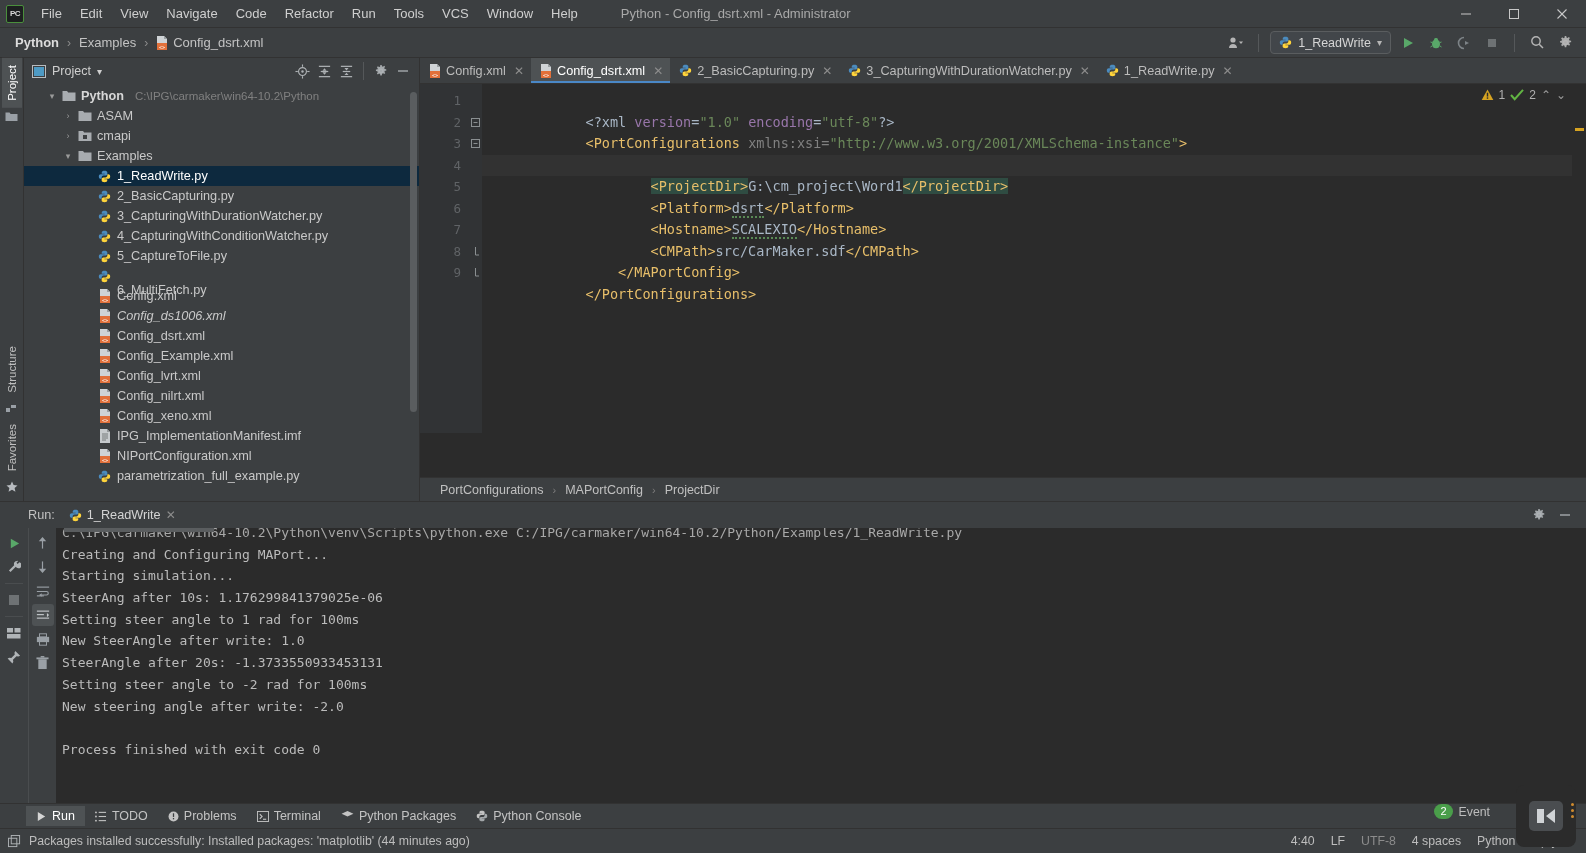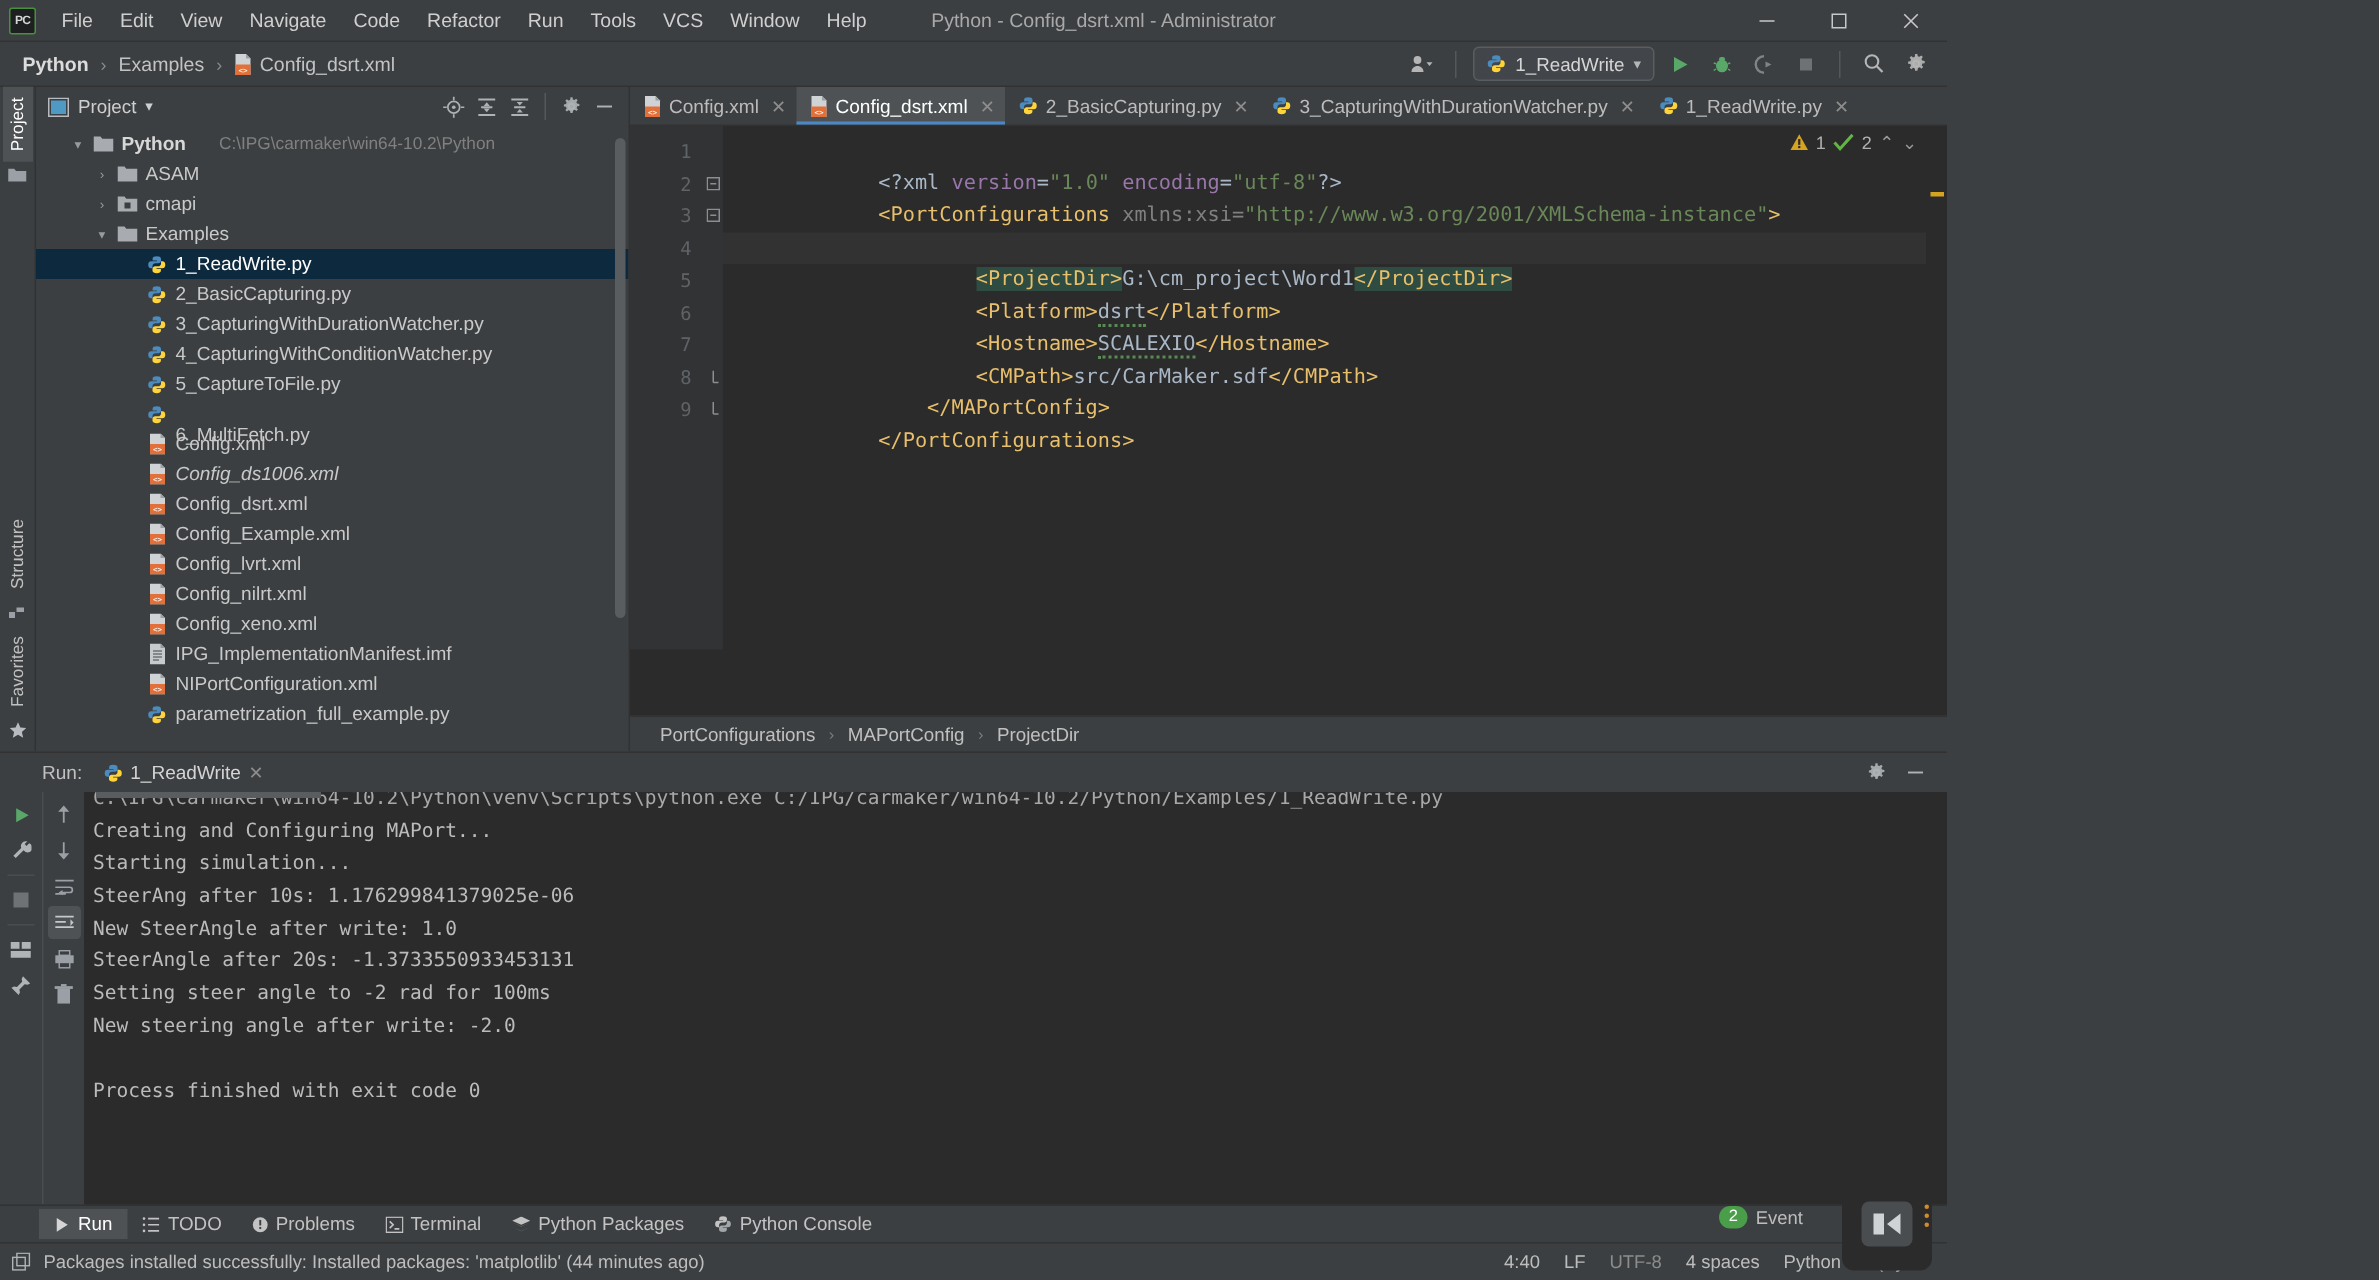--- a/index.html
+++ b/index.html
@@ -2,21 +2,21 @@
 <html><head>
 <meta charset="utf-8">
 <style>
   * { box-sizing: border-box; margin:0; padding:0; }
   html,body{ width:1586px; height:853px; overflow:hidden; }
   body{
     font-family:"Liberation Sans", sans-serif;
     background:#3c3f41; color:#bbbbbb; font-size:13px;
     -webkit-font-smoothing:antialiased;
   }
-  .app{ position:relative; width:1298px; height:853px; display:flex; flex-direction:column; }
+  .app{ position:relative; width:1586px; height:853px; display:flex; flex-direction:column; }
 
   
   .titlebar{ height:28px; background:#3c3f41; display:flex; align-items:center;
              flex:0 0 28px; border-bottom:1px solid #323232; }
   .pc-logo{ width:18px;height:18px;margin:0 8px 0 6px; background:#1d1f20;
             border:1px solid #4a8f3c; border-radius:2px; position:relative;
             font-size:8px;color:#d6d6d6; display:flex;align-items:center;justify-content:center;
             font-family:"Liberation Sans",sans-serif; font-weight:bold; letter-spacing:-0.5px;}
   .menu{ display:flex; align-items:center; gap:0; }
   .menu-item{ padding:4px 9px; font-size:13px; color:#cfcfcf; cursor:default; }
@@ -56,21 +56,21 @@
   .panel-title{ display:flex;align-items:center;gap:6px;font-size:12.5px;color:#cfcfcf; }
   .panel-tools{ margin-left:auto; display:flex; align-items:center; gap:2px; }
   .ptool{ width:20px;height:20px;display:flex;align-items:center;justify-content:center;color:#aeb2b5;}
 
   .tree{ flex:1 1 auto; overflow:hidden; position:relative; padding-top:2px;}
   .row{ height:20px; display:flex; align-items:center; font-size:12.7px; color:#c9c9c9;
         white-space:nowrap; padding-right:6px; }
   .row.sel{ background:#0d293e; color:#ffffff; }
   .arrow{ width:16px; text-align:center; color:#9a9a9a; font-size:9px; flex:0 0 16px;}
   .ficon{ width:17px; flex:0 0 17px; display:flex;align-items:center;justify-content:center; }
-  .path{ color:#808080; font-size:11.5px; margin-left:22px; }
+  .path{ color:#808080; font-size:11.5px; margin-left:11px; }
   .rowname.bold{ font-weight:bold; color:#d7d7d7; }
 
   .tree-scroll{ position:absolute; right:2px; top:8px; width:7px; height:320px;
                 background:#5a5d5f; border-radius:4px; }
 
   
   .editor-col{ flex:1 1 auto; display:flex; flex-direction:column; min-width:0; background:#2b2b2b; }
   .tabs{ height:26px; flex:0 0 26px; background:#3c3f41; display:flex; align-items:stretch;
          border-bottom:1px solid #323232; }
   .tab{ display:flex;align-items:center;gap:5px; padding:0 7px 0 9px; font-size:12.7px;
@@ -885,20 +885,21 @@
             </svg>
         </div>
       </div>
 
       <div class="console">
         <div class="con-scroll"></div>
         <div class="cline cmd" style="margin-top:-8px;">C:\IPG\carmaker\win64-10.2\Python\venv\Scripts\python.exe C:/IPG/carmaker/win64-10.2/Python/Examples/1_ReadWrite.py</div>
         <div class="cline">Creating and Configuring MAPort...</div>
         <div class="cline">Starting simulation...</div>
         <div class="cline">SteerAng after 10s: 1.176299841379025e-06</div>
+        <div class="cline">Setting steer angle to 1 rad for 100ms</div>
         <div class="cline">New SteerAngle after write: 1.0</div>
         <div class="cline">SteerAngle after 20s: -1.3733550933453131</div>
         <div class="cline">Setting steer angle to -2 rad for 100ms</div>
         <div class="cline">New steering angle after write: -2.0</div>
         <div class="cline"></div>
         <div class="cline">Process finished with exit code 0</div>
       </div>
     </div>
   </div>
 

